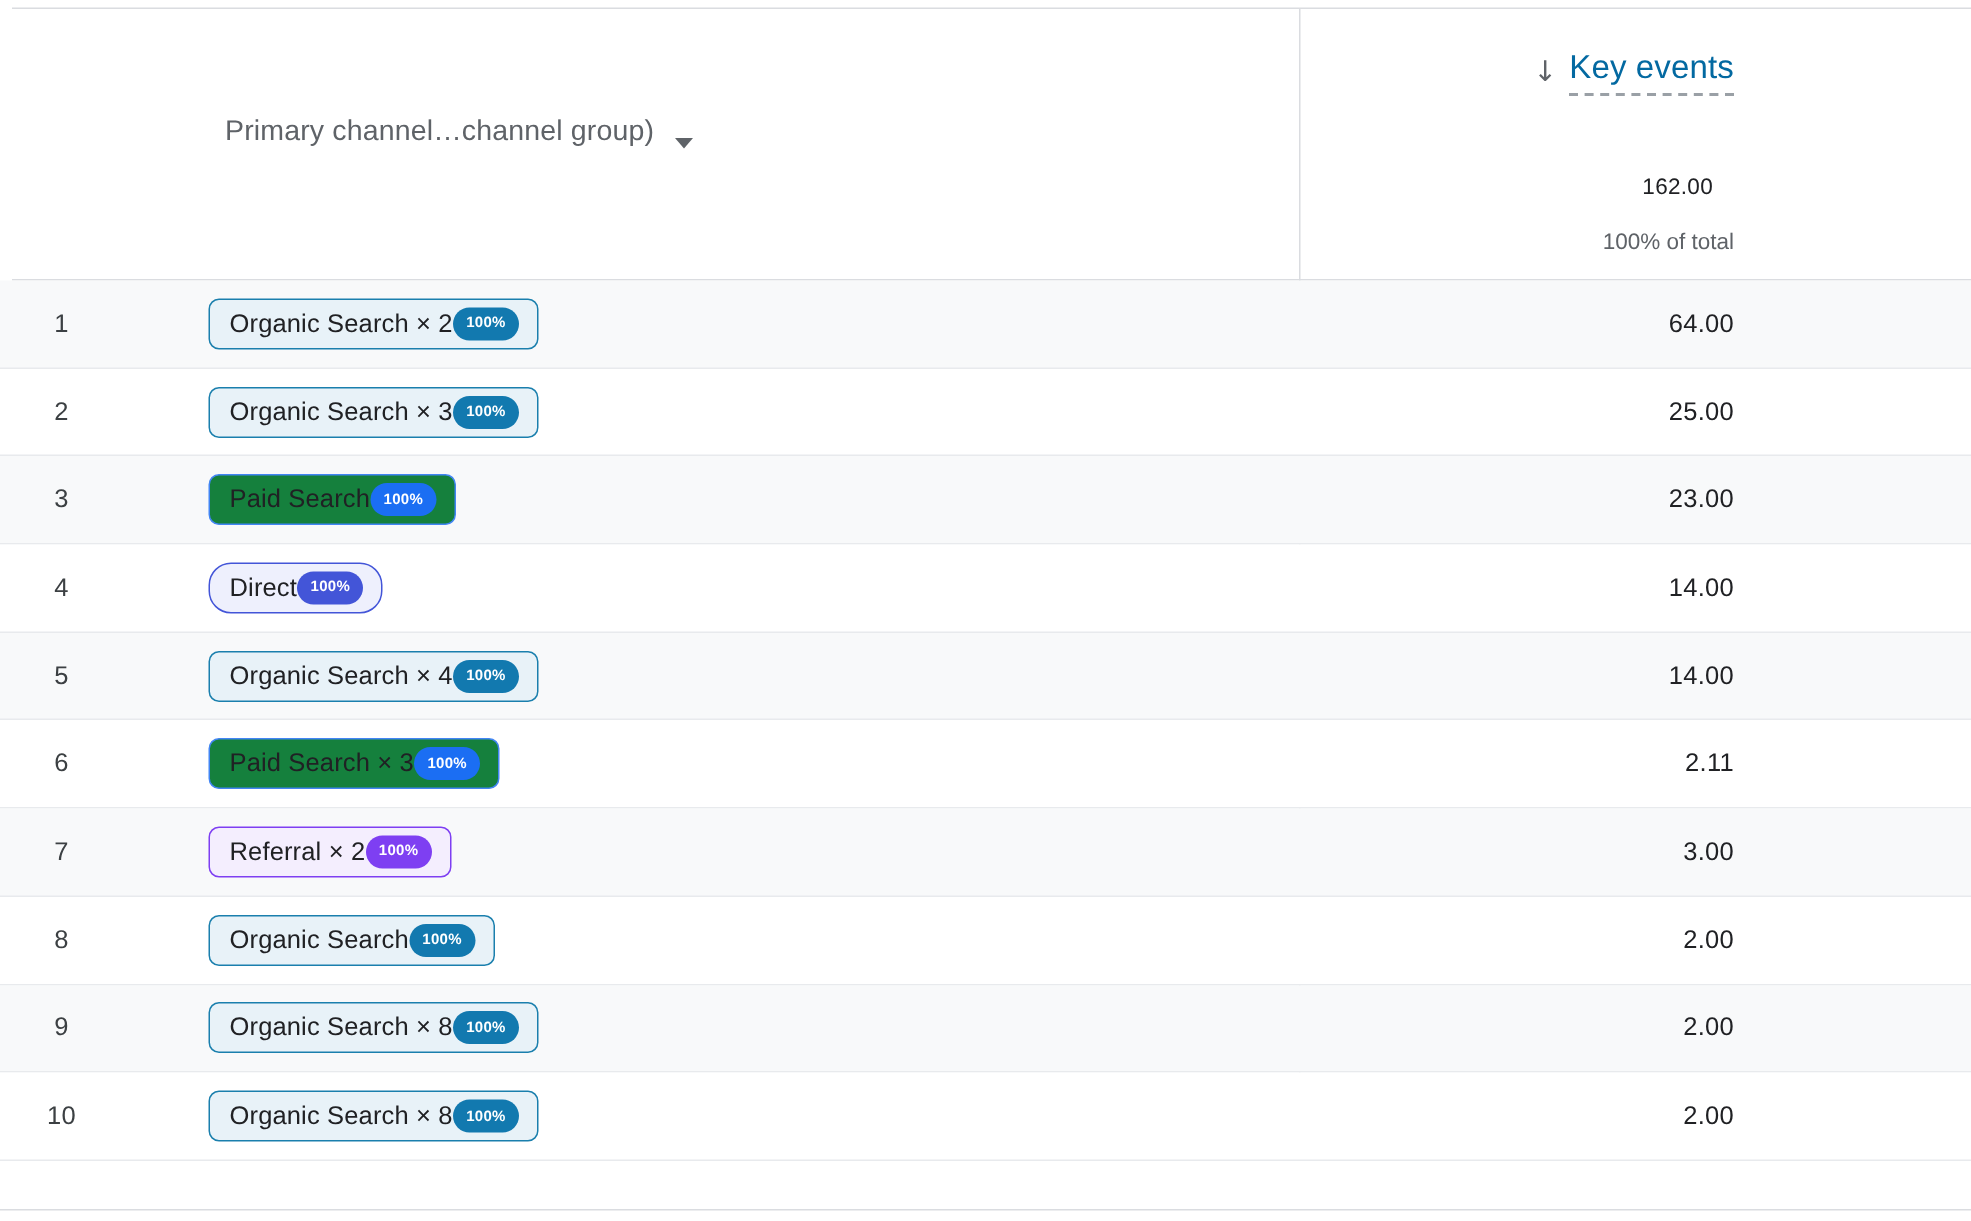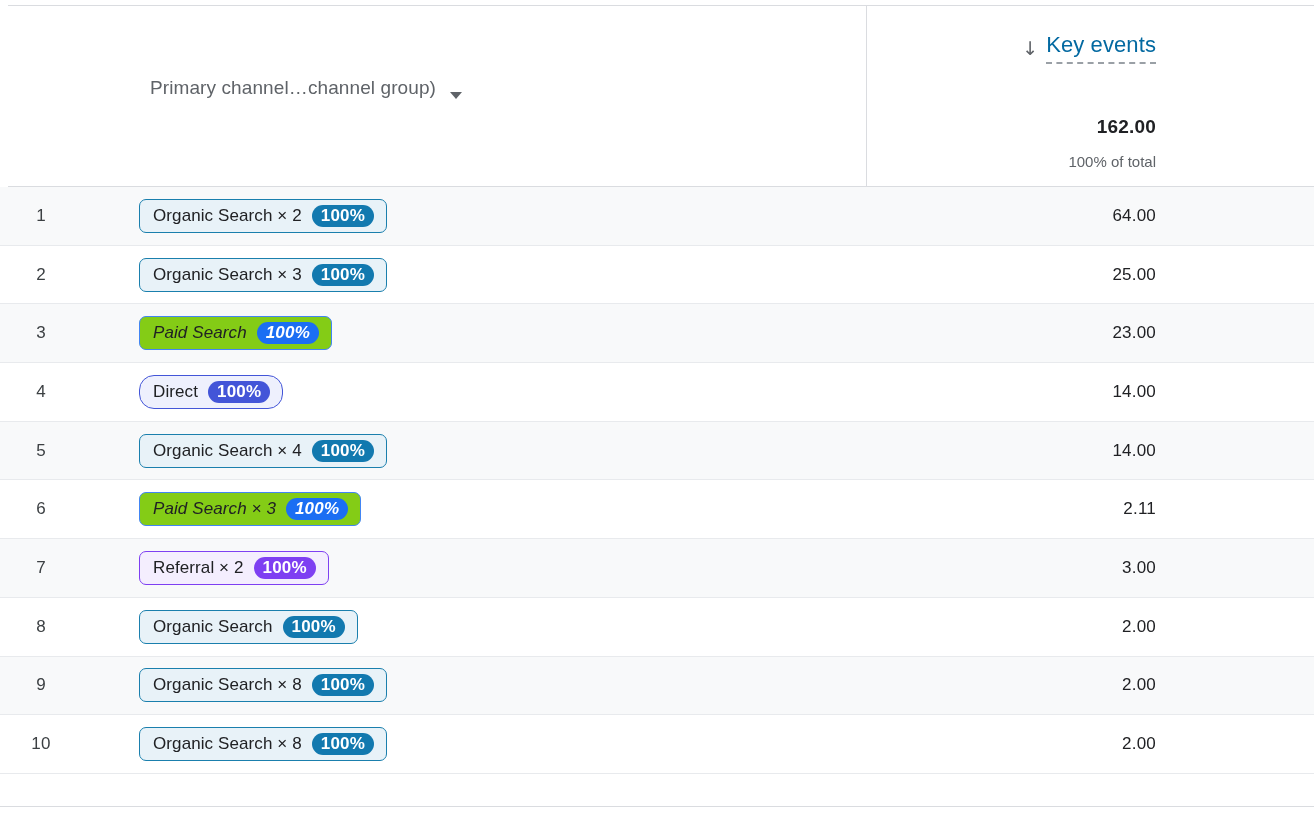--- a/index.html
+++ b/index.html
@@ -117,24 +117,24 @@
   }
   .metric-title {
     font-size: 22px;
     color: #0369a1;
     border-bottom: 2px dashed #9aa0a6;
     padding-bottom: 4px;
     letter-spacing: 0.1px;
   }
   .metric-total {
     position: absolute;
-    right: 158px;
+    right: 172px;
     top: 110px;
-    font-size: 19px;
-    font-weight: bold;
+    font-size: 15px;
+    font-weight: normal;
     color: #202124;
     text-align: right;
     letter-spacing: 0.2px;
   }
   .metric-subtotal {
     position: absolute;
     right: 158px;
     top: 147px;
     font-size: 15px;
     color: #5f6368;
@@ -180,50 +180,50 @@
     padding-right: 158px;
     font-size: 17px;
     color: #202124;
     letter-spacing: 0.2px;
   }
 
   
   .chip {
     display: inline-flex;
     align-items: center;
-    gap: 10px;
+    gap: 0;
     height: 34px;
     padding: 0 12px 0 13px;
     border-radius: 7px;
     border: 1px solid;
     cursor: pointer;
     white-space: nowrap;
   }
   .chip-label {
     font-size: 17px;
     color: #202124;
     letter-spacing: 0.1px;
   }
   .chip-badge {
     display: inline-flex;
     align-items: center;
     justify-content: center;
     height: 22px;
     padding: 0 9px;
     border-radius: 11px;
     color: #ffffff;
-    font-size: 17px;
+    font-size: 10px;
     font-weight: bold;
     letter-spacing: 0.2px;
   }
 
   .chip.organic { background: #e8f2f8; border-color: #1a7fad; }
   .chip.organic .chip-badge { background: #1279af; }
 
-  .chip.paid { background: #84cc16; border-color: #4285f4; font-style: italic; }
+  .chip.paid { background: #15803d; border-color: #4285f4; }
   .chip.paid .chip-badge { background: #1b6ef3; }
 
   .chip.direct { background: #eef0fd; border-color: #4355d8; border-radius: 15px; }
   .chip.direct .chip-badge { background: #4355d8; }
 
   .chip.referral { background: #f4eefe; border-color: #7e3ff2; }
   .chip.referral .chip-badge { background: #7e3ff2; }
 </style>
 </head>
 <body>

